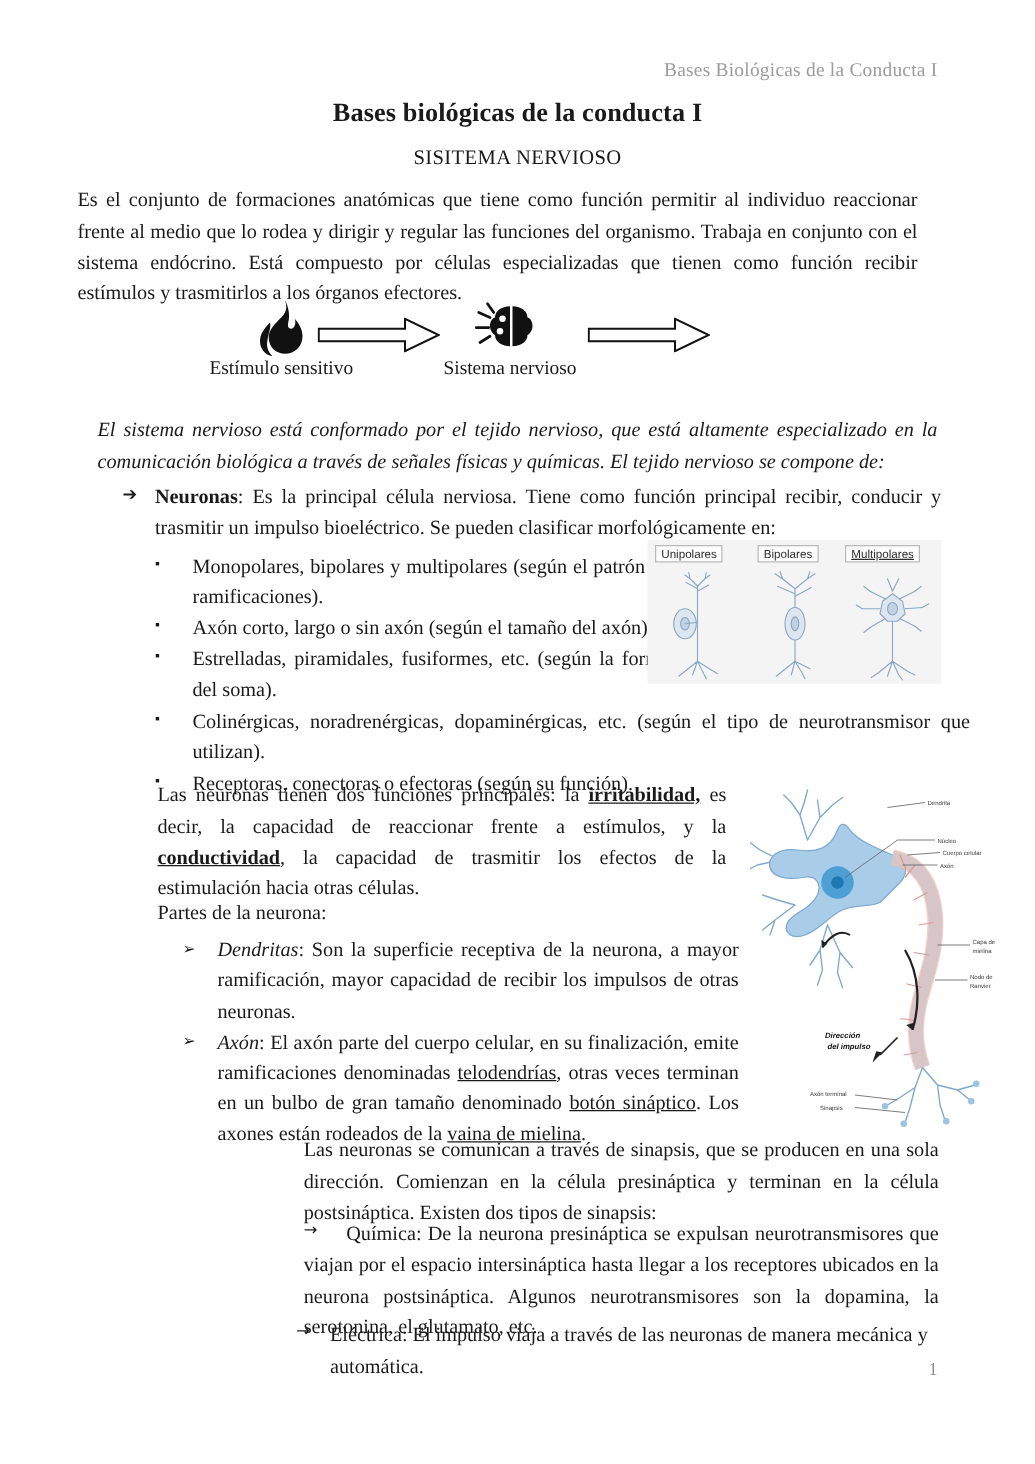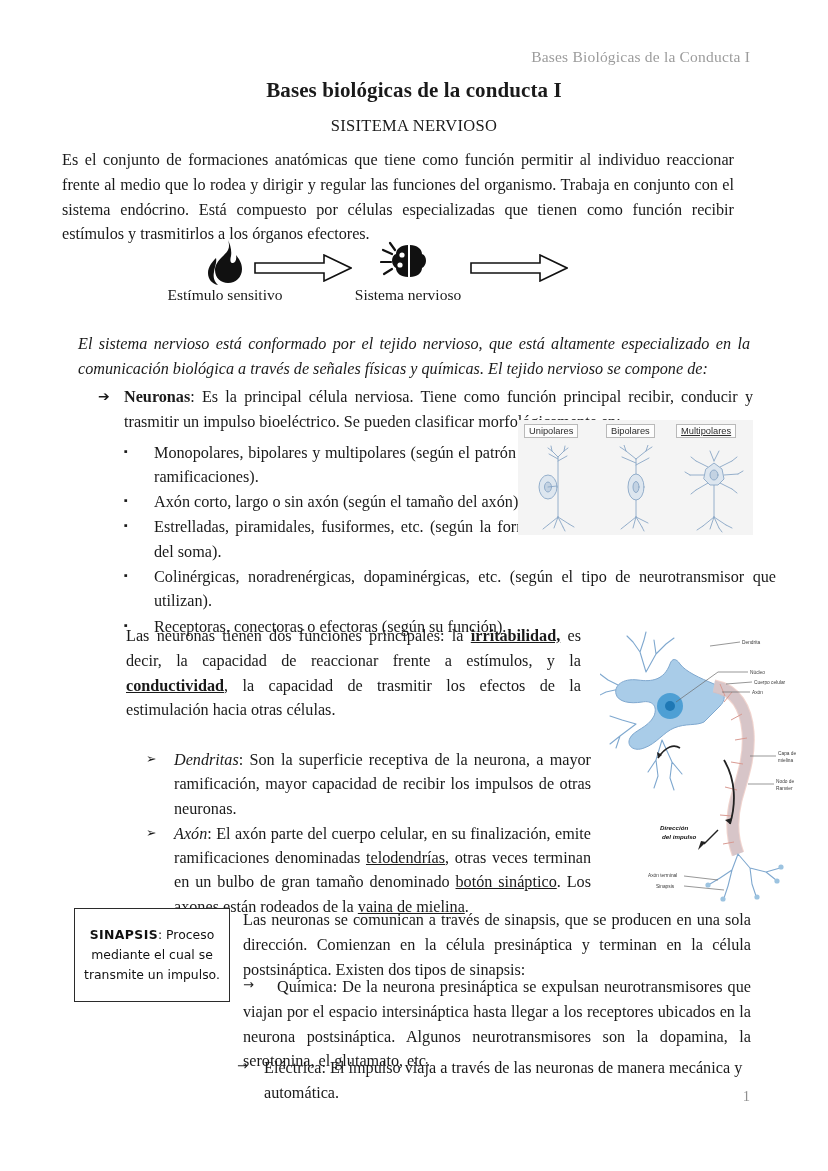--- a/index.html
+++ b/index.html
@@ -37,21 +37,21 @@
   .lvl1 .tx{flex:1;}
   b.ttl{font-weight:bold;}
 
   ul.sq{list-style:none;margin:6px 0 0 0;padding:0;width:412px;}
   ul.sq li{display:flex;font-size:16.2px;line-height:1.5;margin:0 0 1px 0;
            text-align:justify;}
   ul.sq li .mk{width:30px;flex:0 0 30px;color:#1a1a1a;font-size:11px;line-height:1.85;}
   ul.sq li .tx{flex:1;text-align:justify;}
 
   
-  .figclass{position:absolute;left:518px;top:420px;width:235px;height:115px;
+  .figclass{position:absolute;left:518px;top:432px;width:235px;height:115px;
             background:#f4f4f4;}
   .clslab{position:absolute;border:1px solid #b9b9b9;background:#fdfdfd;
           font-family:"Liberation Sans",sans-serif;font-size:9.3px;color:#2d2d2d;
           padding:1px 4px;white-space:nowrap;}
 
   
   .p3{left:126px;top:624px;width:455px;}
   .p4{left:126px;top:718px;width:455px;}
 
   
@@ -200,20 +200,21 @@
         <ellipse cx="196" cy="30" rx="4" ry="5" fill="#c3d2e2" stroke="#8aa7c6"></ellipse>
         <path d="M196 72 l-11 9 M196 72 l-4 12 M196 72 l5 11 M196 72 l12 8 M185 81 l-6 4 M201 83 l3 4 M208 80 l6 3"></path>
       </g>
     </svg>
   </div>
 
   <div class="para p3">
     <span>Las neuronas tienen dos funciones principales: la </span><span class="bu">irritabilidad,</span><span> es decir, la capacidad de reaccionar frente a estímulos, y la </span><span class="bu">conductividad</span><span>, la capacidad de trasmitir los efectos de la estimulación hacia otras células.</span>
   </div>
 
+  <div class="para p4">Partes de la neurona:</div>
 
   <div class="partes">
     <div class="row">
       <span class="mk">➢</span>
       <span class="tx"><i class="it">Dendritas</i><span>: Son la superficie receptiva de la neurona, a mayor ramificación, mayor capacidad de recibir los impulsos de otras neuronas.</span></span>
     </div>
     <div class="row">
       <span class="mk">➢</span>
       <span class="tx"><i class="it">Axón</i><span>: El axón parte del cuerpo celular, en su finalización, emite ramificaciones denominadas </span><u class="ul">telodendrías</u><span>, otras veces terminan en un bulbo de gran tamaño denominado </span><u class="ul">botón sináptico</u><span>. Los axones están rodeados de la </span><u class="ul">vaina de mielina</u><span>.</span></span>
     </div>
@@ -279,23 +280,20 @@
         <text x="176" y="155">Nodo de</text>
         <text x="176" y="162">Ranvier</text>
         <text x="48" y="249">Axón terminal</text>
         <text x="56" y="260">Sinapsis</text>
         <text x="60" y="202" font-size="6.2" font-weight="bold" font-style="italic" fill="#111">Dirección</text>
         <text x="62" y="211" font-size="6.2" font-weight="bold" font-style="italic" fill="#111">del impulso</text>
       </g>
     </svg>
   </div>
 
-  <div class="callout">
-    <div><b>SINAPSIS</b><span>: Proceso mediante el cual se transmite un impulso.</span></div>
-  </div>
 
   <div class="para p5">Las neuronas se comunican a través de sinapsis, que se producen en una sola dirección. Comienzan en la célula presináptica y terminan en la célula postsináptica. Existen dos tipos de sinapsis:</div>
 
   <div class="sinlist">
     <div class="q-row">
       <span class="q-arrow">→</span>
       <div class="q-body" style="width:508px;">Química: De la neurona presináptica se expulsan neurotransmisores que viajan por el espacio intersináptica hasta llegar a los receptores ubicados en la neurona postsináptica. Algunos neurotransmisores son la dopamina, la serotonina, el glutamato, etc.</div>
     </div>
   </div>
 

